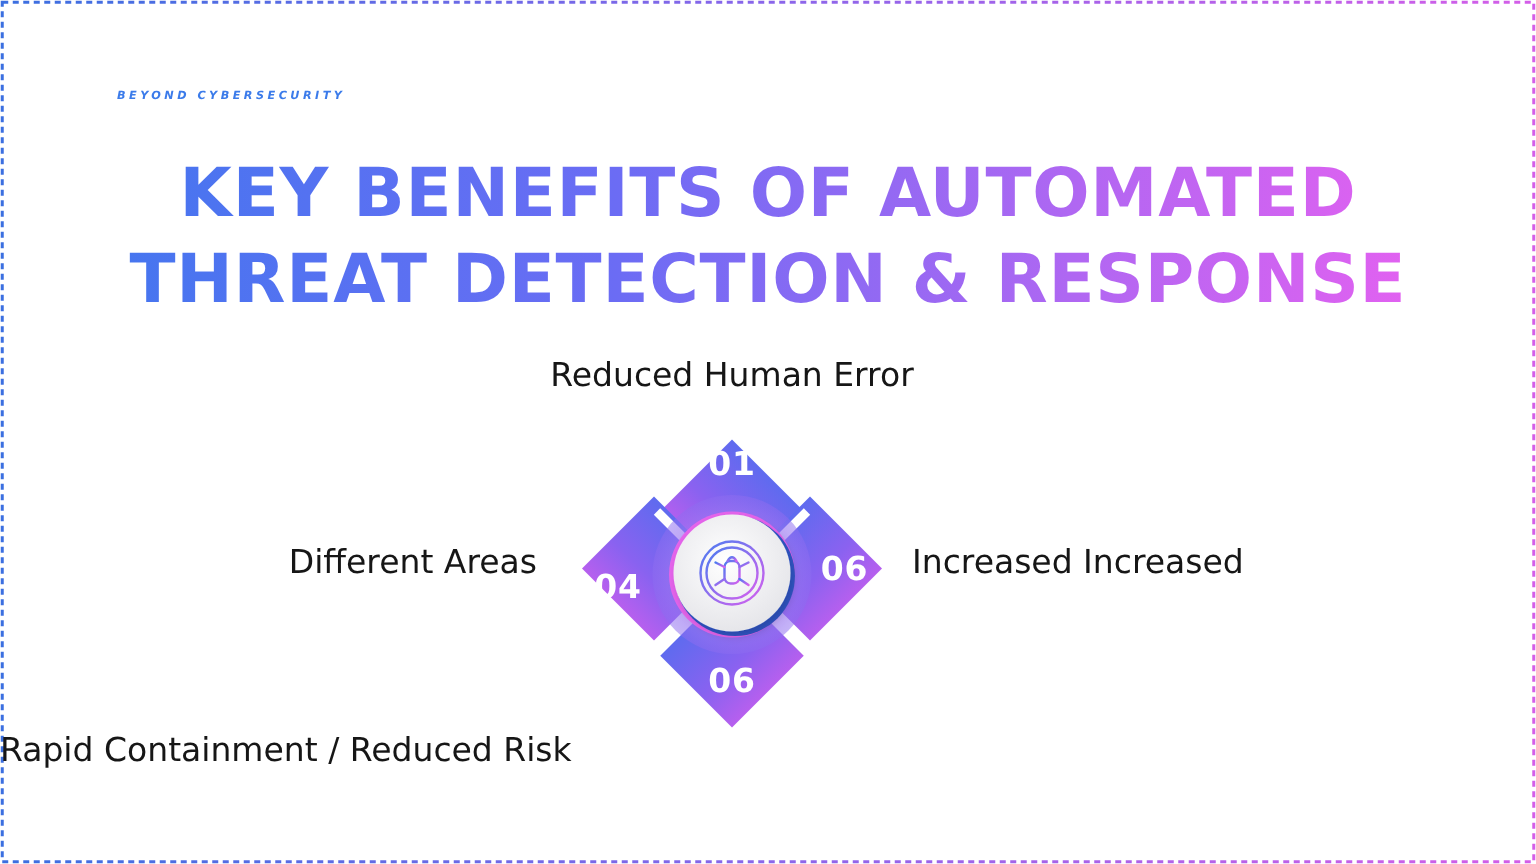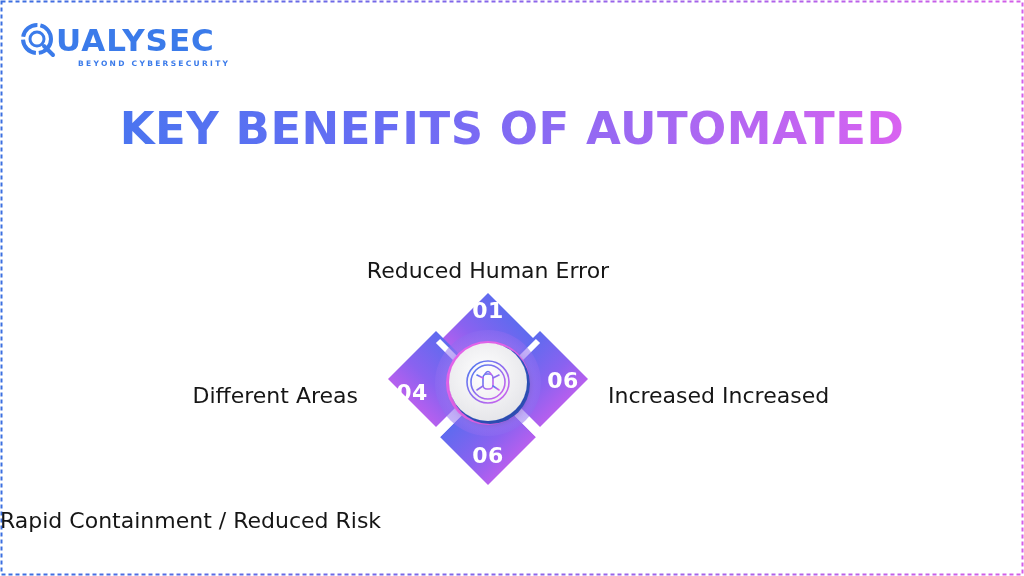--- a/index.html
+++ b/index.html
@@ -21,39 +21,39 @@
     position: absolute; left: 0; top: 0;
     display: flex; align-items: center;
     font-family: "DejaVu Sans", sans-serif; font-weight: bold;
     font-size: 31px; letter-spacing: 1px; color: #3b7bea;
     line-height: 36px;
   }
   .logo-word .q { display: inline-block; width: 36px; height: 36px; position: relative; }
   .logo-tag {
     position: absolute; left: 58px; top: 37px;
     font-family: "DejaVu Sans", sans-serif; font-weight: bold;
-    font-size: 7.5px; letter-spacing: 2.3px; color: #3b7bea;
+    font-size: 7.5px; letter-spacing: 2.3px; color: #3b7bea; font-style: italic;
   }
 
   .title {
     position: absolute; left: 0; top: 100px; width: 1024px;
     text-align: center;
     font-family: "DejaVu Sans", sans-serif; font-weight: bold;
     font-size: 45px; line-height: 57px; letter-spacing: 0.5px;
   }
   .title .line { display: block; }
   .grad-text {
     background: linear-gradient(90deg, #3d78ee 0%, #6b6cf4 40%, #b067f2 70%, #f45ff0 100%);
     -webkit-background-clip: text; background-clip: text;
     color: transparent;
   }
 
   .label {
     position: absolute; font-family: "DejaVu Sans", sans-serif;
-    font-size: 22px; color: #161616; white-space: nowrap; margin-top: 20px;
+    font-size: 22px; color: #161616; white-space: nowrap;
   }
   .label-top { left: 0; width: 976px; text-align: center; top: 238px; }
   .label-bottom { left: 0; width: 970px; text-align: left; top: 488px; }
   .label-left { right: 666px; top: 363px; text-align: center; }
   .label-right { left: 608px; top: 363px; }
 
   .diagram { position: absolute; left: 378px; top: 283px; width: 220px; height: 215px; }
   .num {
     position: absolute; font-family: "DejaVu Sans", sans-serif;
     font-size: 22px; color: #ffffff; font-weight: bold; letter-spacing: 0.5px;
@@ -70,35 +70,26 @@
         <stop offset="0" stop-color="#3b6fe0"></stop>
         <stop offset="0.5" stop-color="#8a66ea"></stop>
         <stop offset="1" stop-color="#d45ee8"></stop>
       </linearGradient>
     </defs>
     <rect x="1.5" y="1.5" width="1021" height="573" fill="none" stroke="url(#fg)" stroke-width="2" stroke-dasharray="4 3"></rect>
   </svg>
 </div>
 
 <div class="logo">
-  <div class="logo-word">
-    <span class="q">
-      <svg width="36" height="36" viewBox="0 0 36 36">
-        <circle cx="17" cy="17" r="14" fill="none" stroke="#3b7bea" stroke-width="4" stroke-dasharray="20 3"></circle>
-        <circle cx="17" cy="17" r="7" fill="none" stroke="#3b7bea" stroke-width="3"></circle>
-        <line x1="24" y1="24" x2="33" y2="33" stroke="#3b7bea" stroke-width="4" stroke-linecap="round"></line>
-      </svg>
-    </span>
-    <span>UALYSEC</span>
-  </div>
   <div class="logo-tag">BEYOND CYBERSECURITY</div>
 </div>
 
 <div class="title">
   <span class="line grad-text">KEY BENEFITS OF AUTOMATED</span>
+  <span class="line grad-text">THREAT DETECTION &amp; RESPONSE</span>
 </div>
 
 <div class="label label-top">Reduced Human Error</div>
 <div class="label label-right">Increased Increased</div>
 <div class="label label-bottom">Rapid Containment / Reduced Risk</div>
 <div class="label label-left">Different Areas</div>
 
 <div class="diagram">
   <svg width="220" height="215" viewBox="0 0 220 215">
     <defs>

